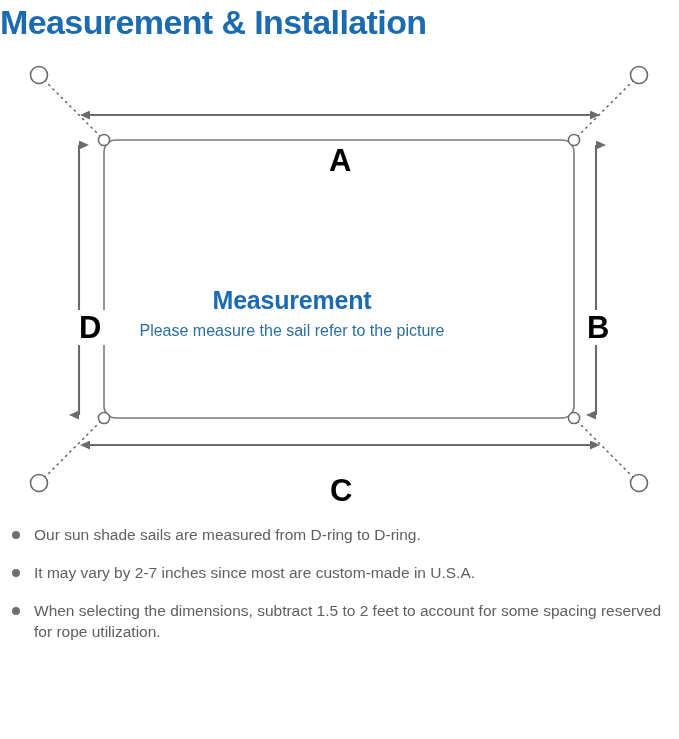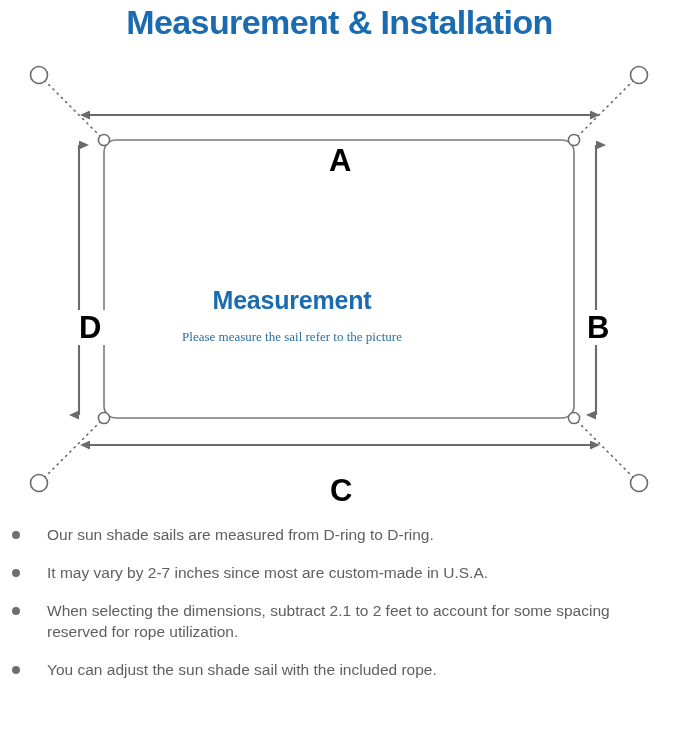--- a/index.html
+++ b/index.html
@@ -13,21 +13,21 @@
     position: relative;
     font-family: "Liberation Sans", sans-serif;
     overflow: hidden;
   }
 
   #page-title {
     position: absolute;
     left: 0;
     top: 0;
     width: 679px;
-    text-align: center;
+    text-align: left;
     color: #1b6bb0;
     font-family: "Liberation Sans", sans-serif;
     font-size: 34px;
     font-weight: bold;
     letter-spacing: -0.6px;
     line-height: 42px;
     padding-top: 1px;
     white-space: nowrap;
   }
 
@@ -68,35 +68,35 @@
   #center-title {
     color: #1b6bb0;
     font-family: "Liberation Sans", sans-serif;
     font-size: 25px;
     font-weight: bold;
     line-height: 31px;
     letter-spacing: -0.2px;
   }
   #center-subtitle {
     color: #2b6f9e;
-    font-family: Liberation Serif, serif;
-    font-size: 13px;
+    font-family: Liberation Sans, sans-serif;
+    font-size: 16px;
     line-height: 22px;
-    margin-top: 10px;
+    margin-top: 4px;
   }
 
   #notes {
     position: absolute;
     left: 0;
     top: 524px;
     width: 679px;
   }
   .note-item {
     position: relative;
-    padding-left: 47px;
+    padding-left: 34px;
     padding-right: 6px;
     margin-bottom: 17px;
     color: #5f5f5f;
     font-family: "Liberation Sans", sans-serif;
     font-size: 15.5px;
     line-height: 21px;
   }
   .note-bullet {
     position: absolute;
     left: 12px;
@@ -177,19 +177,15 @@
   <div class="note-item">
     <span class="note-bullet"></span>
     <span>Our sun shade sails are measured from D-ring to D-ring.</span>
   </div>
   <div class="note-item">
     <span class="note-bullet"></span>
     <span>It may vary by 2-7 inches since most are custom-made in U.S.A.</span>
   </div>
   <div class="note-item">
     <span class="note-bullet"></span>
-    <span>When selecting the dimensions, subtract 2.1 to 2 feet to account for some spacing reserved for rope utilization.</span>
-  </div>
-  <div class="note-item">
-    <span class="note-bullet"></span>
-    <span>You can adjust the sun shade sail with the included rope.</span>
+    <span>When selecting the dimensions, subtract 1.5 to 2 feet to account for some spacing reserved for rope utilization.</span>
   </div>
 </div>
 
 </body></html>

